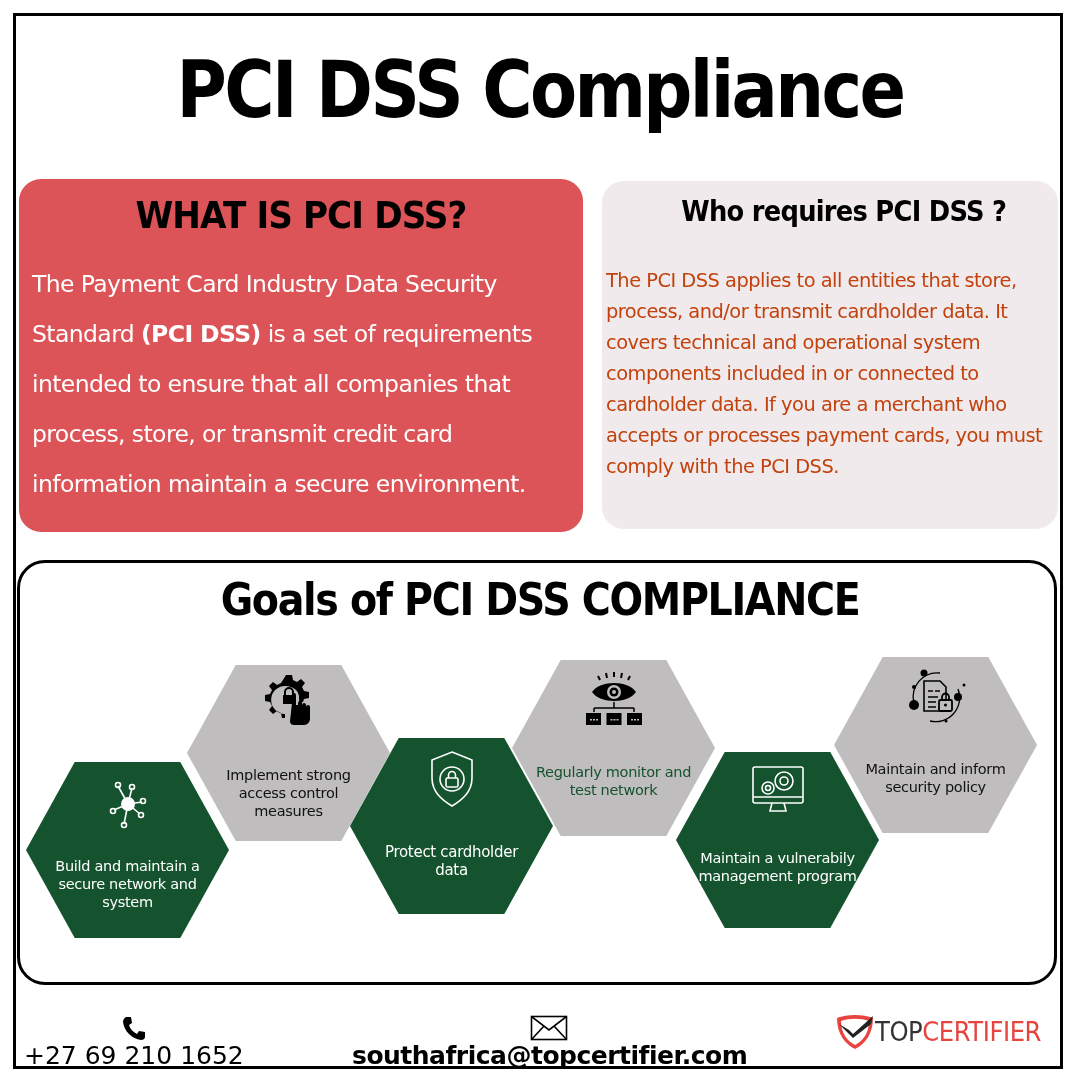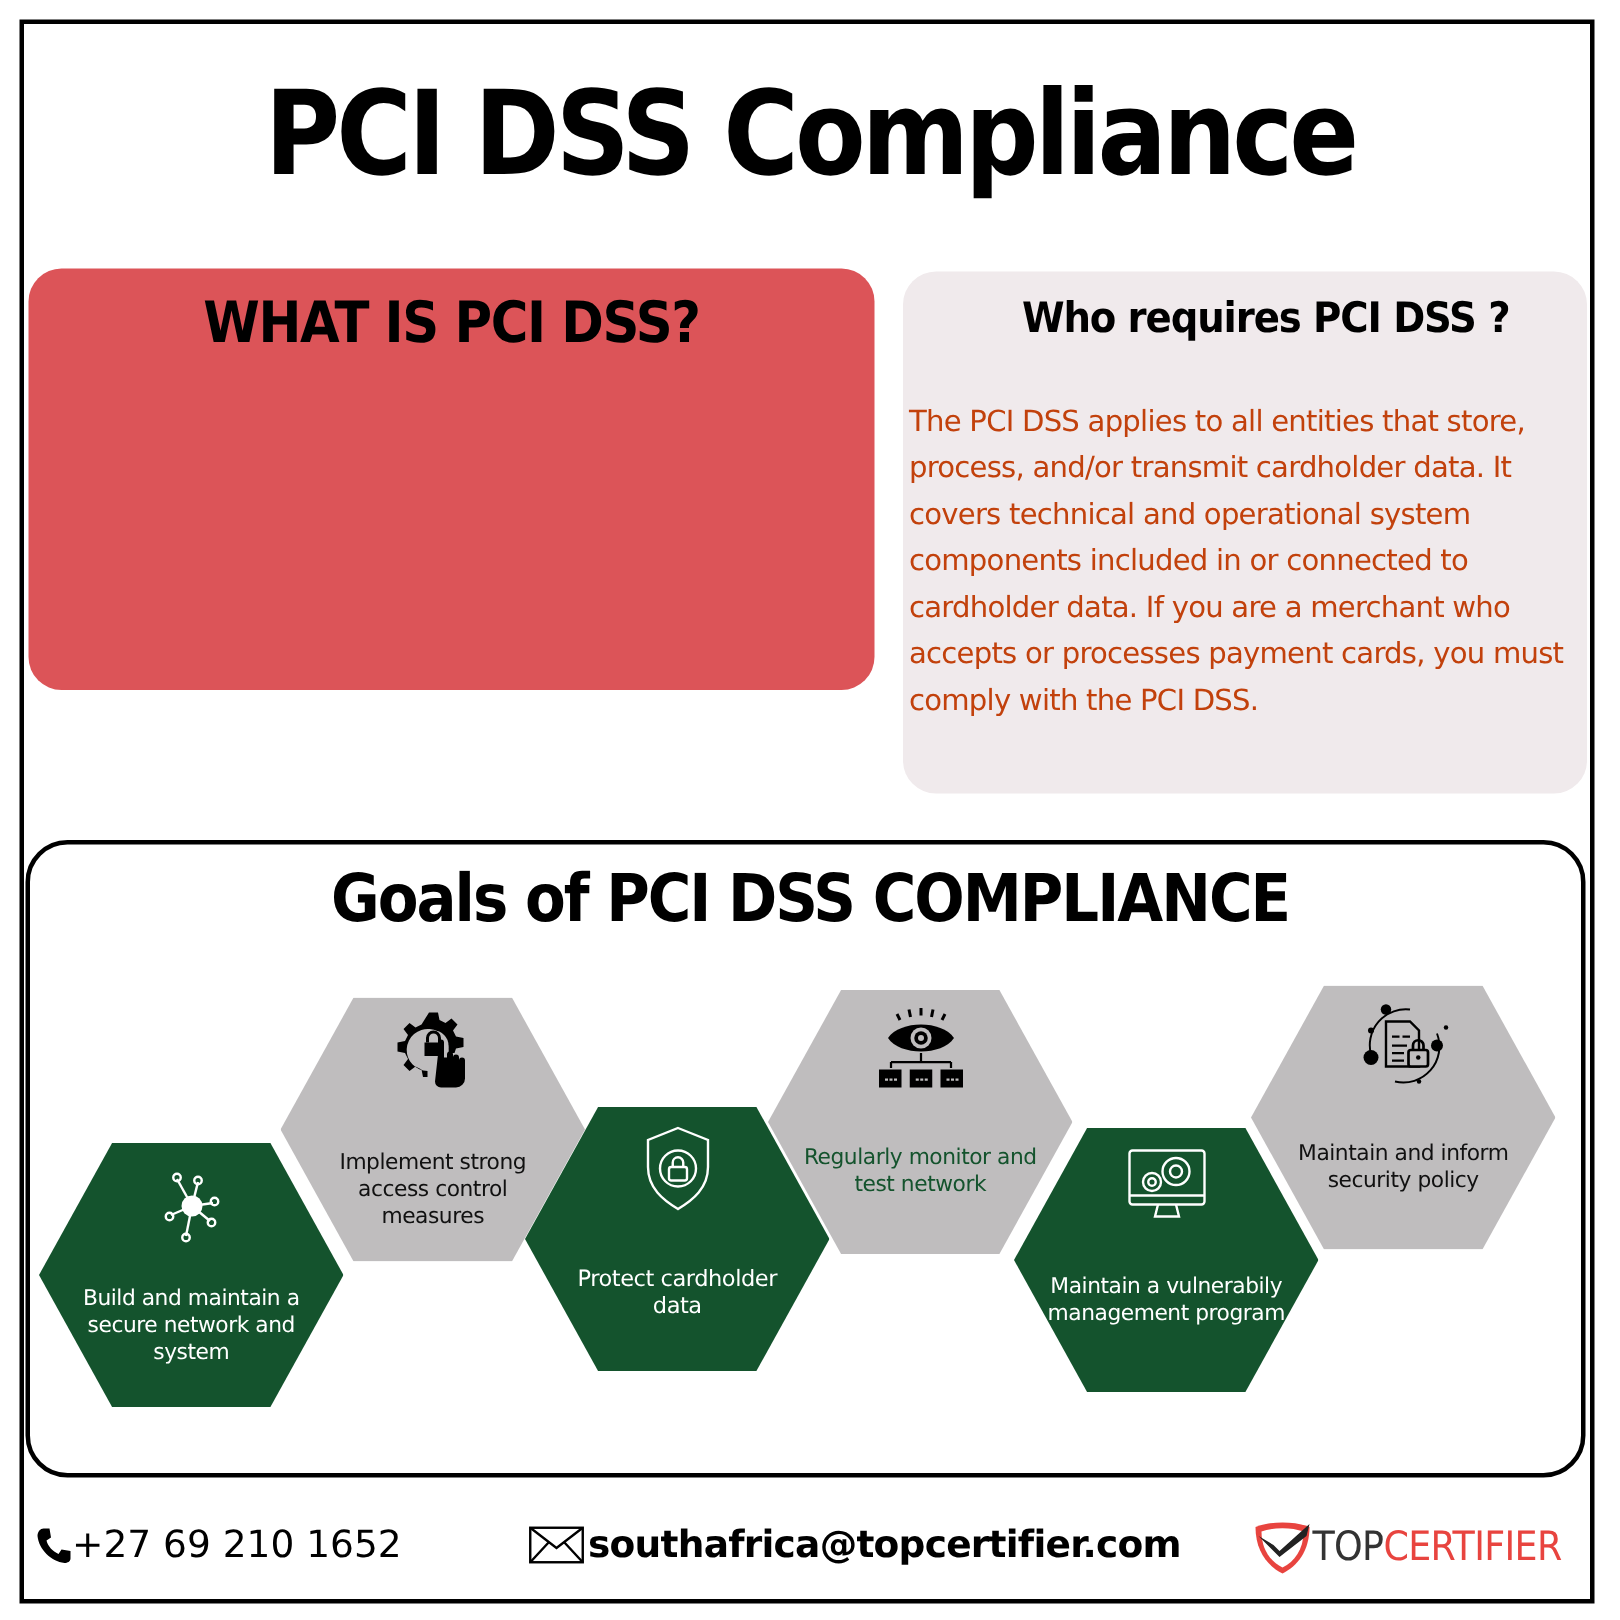--- a/index.html
+++ b/index.html
@@ -1,49 +1,50 @@
 <!DOCTYPE html>
 <html><head>
 <meta charset="utf-8">
 <style>
   html, body { margin: 0; padding: 0; background: #ffffff; }
   body { width: 1080px; height: 1080px; position: relative; overflow: hidden; font-family: "DejaVu Sans", sans-serif; }
   .frame { position: absolute; left: 13px; top: 13px; width: 1050px; height: 1056px; border: 3px solid #000; box-sizing: border-box; background: #fff; }
   .main-title { position: absolute; left: 0; top: 40px; width: 1080px; text-align: center; font-family: "DejaVu Sans", sans-serif; font-weight: bold; font-size: 78px; letter-spacing: -3px; color: #000; line-height: 100px; transform: scaleX(0.88); transform-origin: center; }
-  .card-red { position: absolute; left: 19px; top: 179px; width: 564px; height: 281px; background: #dc5458; border-radius: 22px; }
+  .card-red { position: absolute; left: 19px; top: 179px; width: 564px; height: 353px; background: #dc5458; border-radius: 22px; }
   .card-red .card-title { position: absolute; left: 0; top: 14px; width: 100%; text-align: center; font-weight: bold; font-size: 38px; color: #000; letter-spacing: -1px; transform: scaleX(0.9); }
   .card-red .card-body { position: absolute; left: 13px; top: 80px; width: 545px; color: #fff; font-size: 23.5px; line-height: 50px; letter-spacing: -0.6px; }
   .card-red .card-body b { font-weight: bold; }
   .card-gray { position: absolute; left: 602px; top: 181px; width: 456px; height: 348px; background: #f0eaec; border-radius: 22px; }
   .card-gray .card-title { position: absolute; left: 0; top: 14px; width: 100%; text-align: center; font-weight: bold; font-size: 28px; color: #000; letter-spacing: -0.8px; transform: scaleX(0.92); padding-left: 30px; box-sizing: border-box; }
   .card-gray .card-body { position: absolute; left: 4px; top: 84px; width: 460px; color: #c2410c; font-size: 19.4px; line-height: 31px; letter-spacing: -0.5px; }
   .goals { position: absolute; left: 17px; top: 560px; width: 1040px; height: 425px; border: 3px solid #000; border-radius: 28px; box-sizing: border-box; }
   .goals-title { position: absolute; left: 0; top: 564px; width: 1080px; text-align: center; font-weight: bold; font-size: 44px; color: #000; letter-spacing: -1.5px; line-height: 72px; transform: scaleX(0.9); }
   .hex { position: absolute; width: 203px; height: 176px; clip-path: polygon(24% 0, 76% 0, 100% 50%, 76% 100%, 24% 100%, 0 50%); }
   .hex.red { background: #14532d; color: #fff; }
   .hex.gray { background: #bfbdbe; color: #111; }
   .hex .hex-icon { position: absolute; left: 50%; transform: translateX(-50%); top: 16px; width: 60px; height: 60px; }
   .hex .hex-label { position: absolute; left: 20px; right: 20px; text-align: center; font-size: 14.5px; line-height: 18px; letter-spacing: -0.3px; margin-top: 15px; }
-  .contact { position: absolute; top: 1015px; font-size: 25px; color: #000; display: flex; align-items: center; }
+  .contact { position: absolute; top: 1015px; font-size: 25px; color: #000; display: flex; align-items: center; flex-direction: column; }
   .contact.phone { left: 24px; }
   .contact.email { left: 352px; font-weight: bold; letter-spacing: -0.5px; }
   .logo { position: absolute; left: 835px; top: 1012px; display: flex; align-items: center; }
   .logo-text { font-size: 27px; letter-spacing: -0.5px; transform: scaleX(0.9); transform-origin: left; }
   .logo-text .top { color: #333; }
   .logo-text .cert { color: #e8443f; }
 </style>
 </head>
 <body>
 
 <div class="frame"></div>
 
 <div class="main-title">PCI DSS Compliance</div>
 
 <div class="card-red">
   <div class="card-title">WHAT IS PCI DSS?</div>
+  <div class="card-body"><span>The Payment Card Industry Data Security Standard </span><b>(PCI DSS)</b><span> is a set of requirements intended to ensure that all companies that process, store, or transmit credit card information maintain a secure environment.</span></div>
 </div>
 
 <div class="card-gray">
   <div class="card-title">Who requires PCI DSS ?</div>
   <div class="card-body">The PCI DSS applies to all entities that store, process, and/or transmit cardholder data. It covers technical and operational system components included in or connected to cardholder data. If you are a merchant who accepts or processes payment cards, you must comply with the PCI DSS.</div>
 </div>
 
 <div class="goals"></div>
 <div class="goals-title">Goals of PCI DSS COMPLIANCE</div>
 

